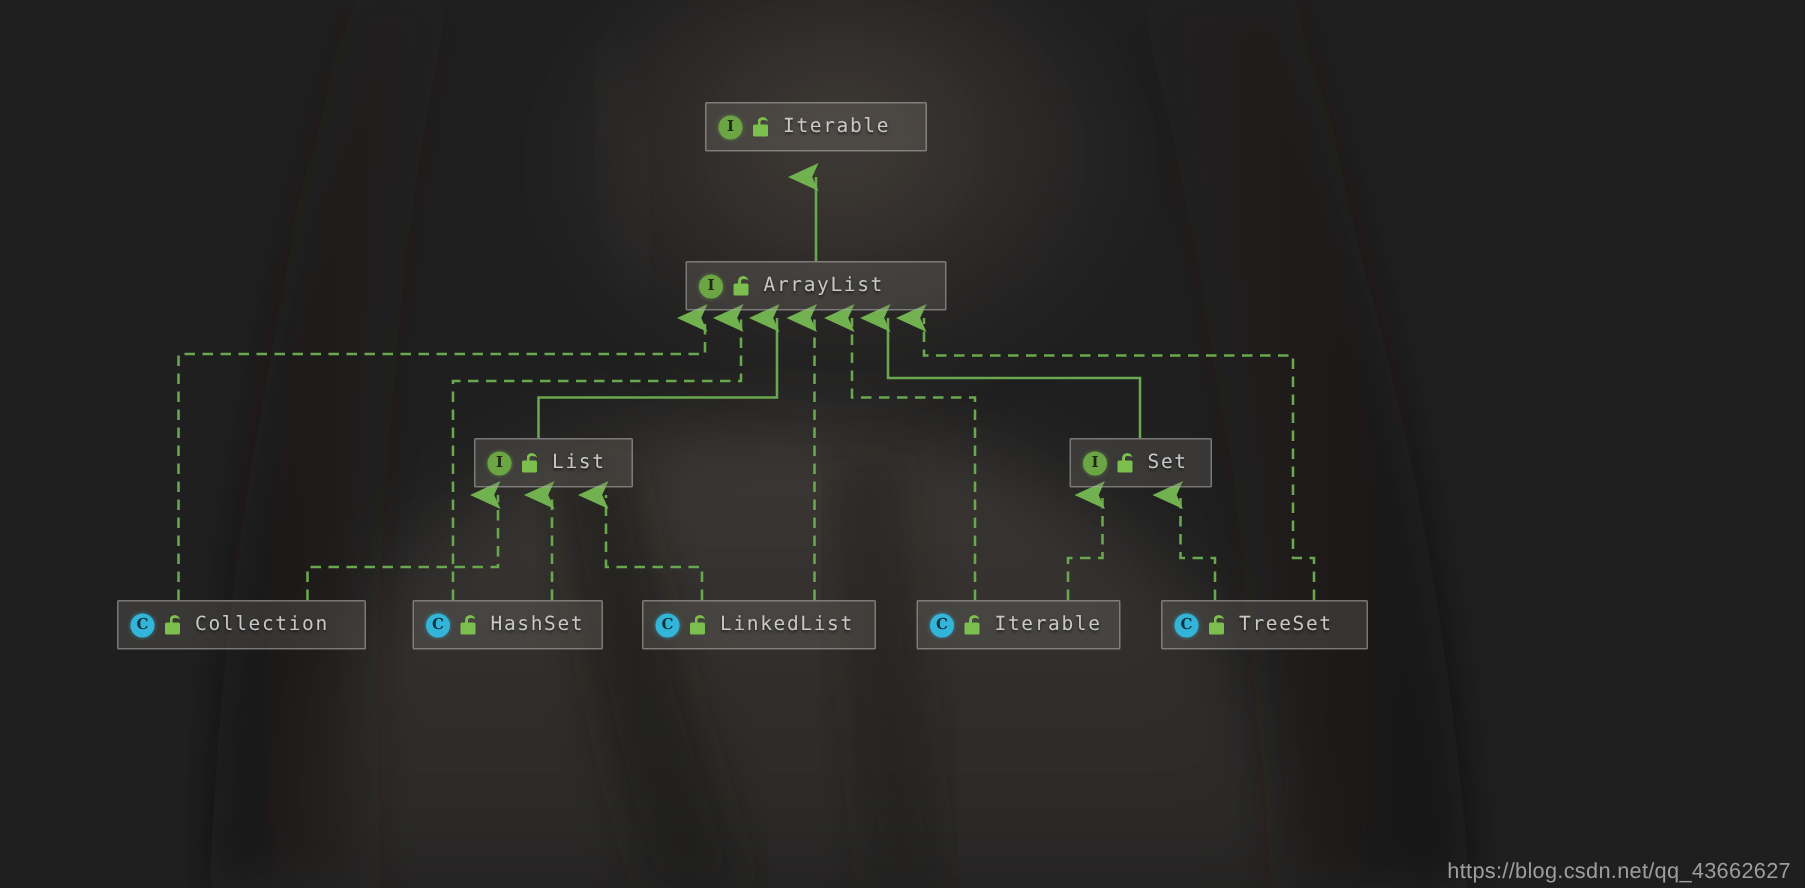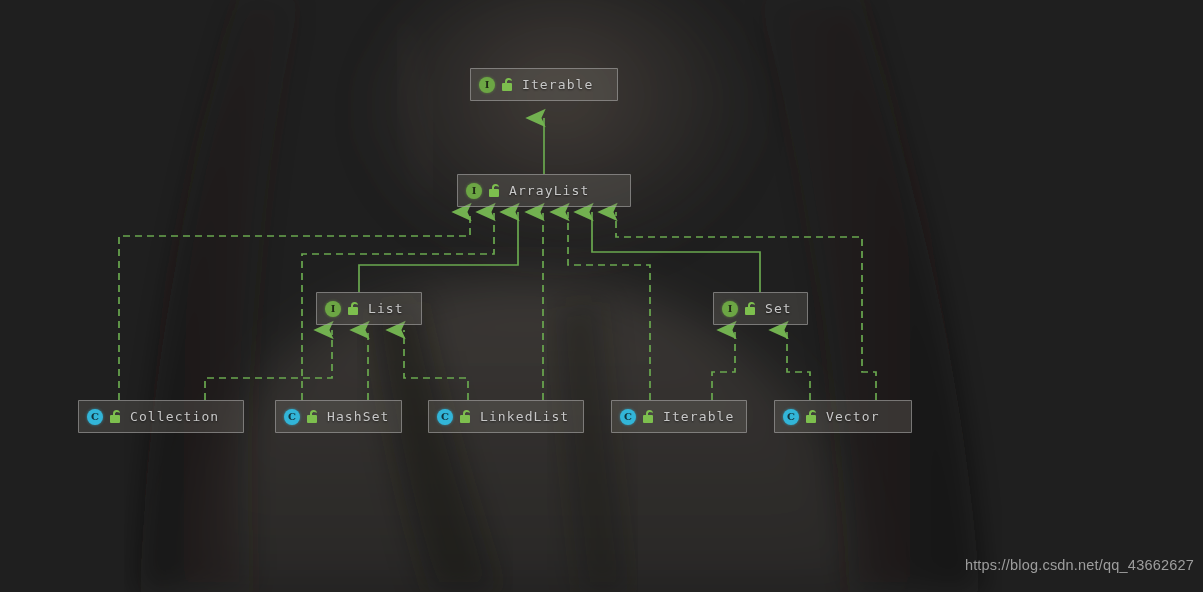--- a/index.html
+++ b/index.html
@@ -104,21 +104,21 @@
     border-bottom: none;
     border-right: none;
     border-radius: 5px 5px 0 0;
     box-sizing: border-box;
   }
 
   
   #watermark {
     position: absolute;
     right: 9px;
-    bottom: 19px;
+    bottom: 3px;
     color: #a8a8a8;
     font-size: 14.5px;
     font-family: "Liberation Sans", sans-serif;
     letter-spacing: 0.2px;
     opacity: 0.92;
   }
 </style>
 </head>
 <body>
 
@@ -270,18 +270,18 @@
           <span class="body"></span>
         </span>
         <span class="label">Iterable</span>
       </div>
       <div class="node" style="left: 774px; top: 400px; width: 138px;">
         <span class="badge badge-class">C</span>
         <span class="lock">
           <span class="shackle"></span>
           <span class="body"></span>
         </span>
-        <span class="label">Vector</span>
+        <span class="label">TreeSet</span>
       </div>
     </div>
 
   <div id="watermark">https://blog.csdn.net/qq_43662627</div>
 </div>
 
 </body></html>

